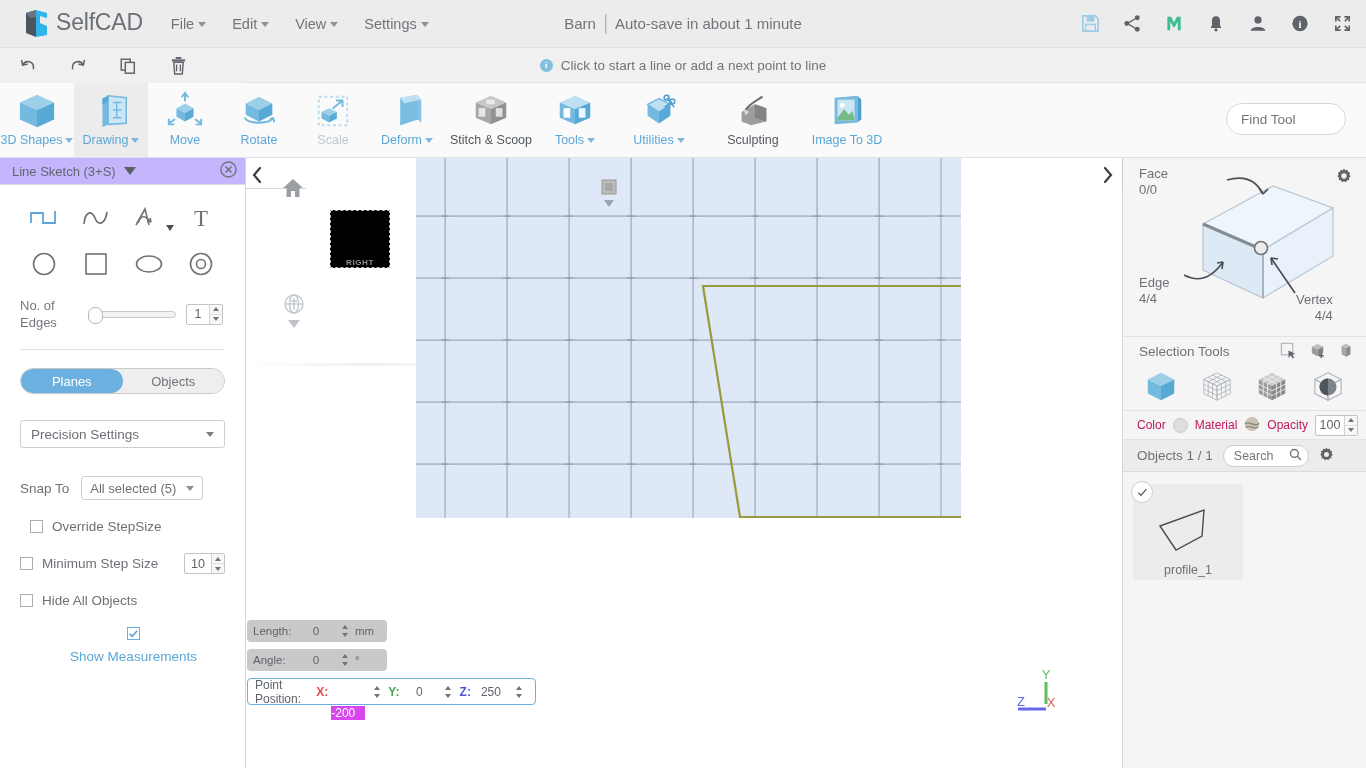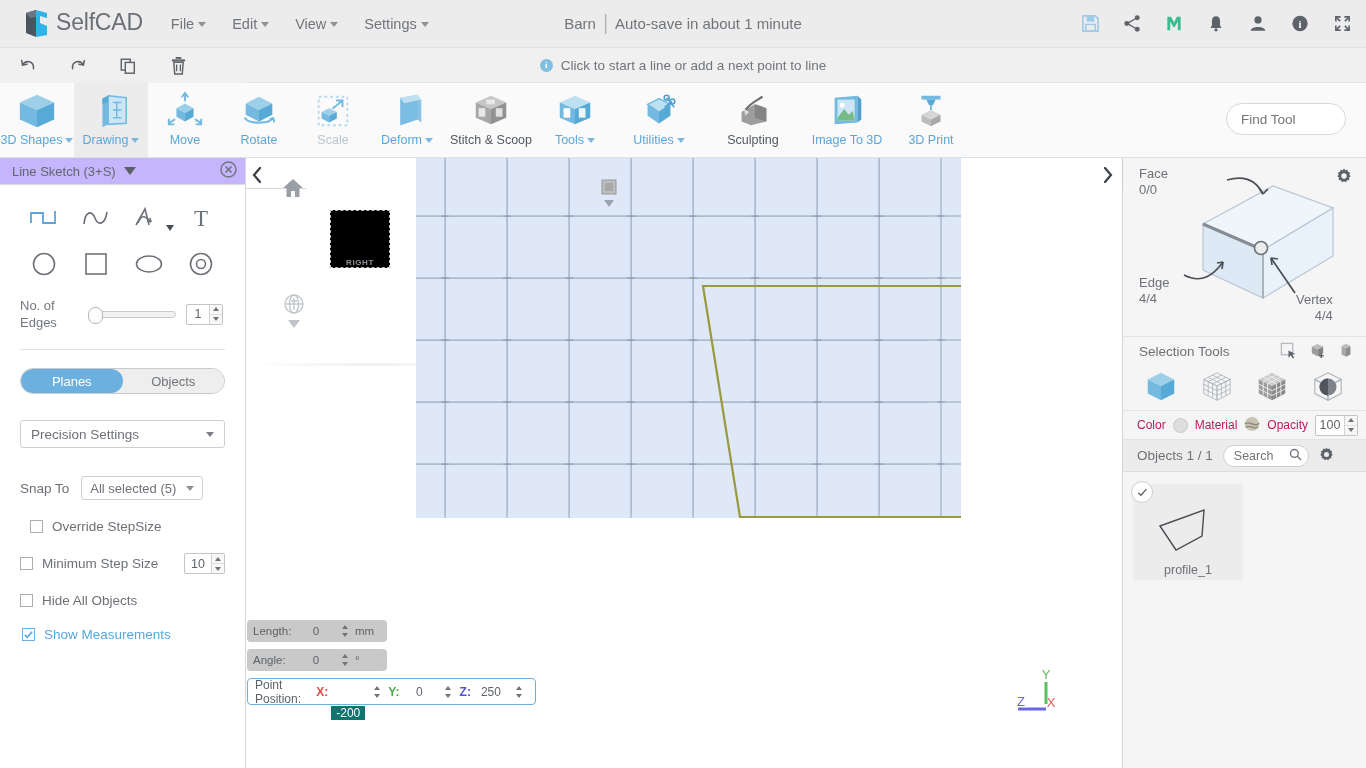--- a/index.html
+++ b/index.html
@@ -220,21 +220,21 @@
     background:#fff; display:flex; align-items:center; padding:0 7px; gap:3px;
     font-size:12px; color:#5e6369;
   }
   .ax-x { color:#e04a4a; font-weight:bold; }
   .ax-y { color:#4aa84a; font-weight:bold; }
   .ax-z { color:#5151d4; font-weight:bold; }
   .pp-in {
     width:34px; text-align:center; border:none; outline:none; background:transparent;
     font-size:12px; color:#5e6369; font-family:"Liberation Sans",sans-serif;
   }
-  .pp-in.sel { background:#0f766e; color:#fff; text-align:center;margin-top:42px; }
+  .pp-in.sel { background:#d946ef; color:#fff; text-align:left;margin-top:42px; }
   .axis-gizmo { position:absolute; left:766px; top:510px; }
 
   
   .rightpanel {
     position:absolute; left:1122px; top:158px; width:244px; height:610px;
     background:#f5f5f5; border-left:1px solid #d6d6d6;
   }
   .right-collapse {
     position:absolute; left:-26px; top:4px; width:22px; height:26px;
     display:flex; align-items:center; justify-content:center; cursor:pointer;
@@ -538,33 +538,20 @@
           <path d="M9,7 L33,5 L33,33 L9,35 Z" fill="#73b9e0"></path>
           <rect x="12" y="9" width="18" height="22" fill="#cde6f5"></rect>
           <circle cx="17" cy="15" r="2.6" fill="#fff"></circle>
           <path d="M12,28 L19,19 L24,25 L28,21 L30,31 L12,31 Z" fill="#77bb88"></path>
           <path d="M33,5 L37,9 L37,30 L33,33 Z" fill="#4f9fcd"></path>
         </svg>
       </span>
       <span class="tool-lbl">Image To 3D</span>
     </div>
 
-    <div class="tool">
-      <span class="tool-ico">
-        <svg width="44" height="40" viewBox="0 0 44 42">
-          <rect x="12" y="5" width="20" height="4" fill="#73b9e0"></rect>
-          <path d="M17,9 L27,9 L24,15 L20,15 Z" fill="#57a9d6"></path>
-          <path d="M22,15 L22,20" stroke="#73b9e0" stroke-width="2"></path>
-          <path d="M22,20 L32,25 L22,30 L12,25 Z" fill="#d6d6d6"></path>
-          <path d="M12,25 L22,30 L22,37 L12,32 Z" fill="#bdbdbd"></path>
-          <path d="M32,25 L22,30 L22,37 L32,32 Z" fill="#a8a8a8"></path>
-        </svg>
-      </span>
-      <span class="tool-lbl">3D Print</span>
-    </div>
 
     <div class="findtool">
       <input type="text" placeholder="Find Tool" style="">
 
     </div>
   </div>
 
   <div class="leftpanel">
     <div class="lp-head">
       <span class="lp-title">Line Sketch (3+S)</span>
@@ -686,21 +673,21 @@
             </span>
         </span>
       </span>
     </div>
 
     <div class="chkrow indent">
       <span class="chk"></span>
       <span class="chk-lbl">Hide All Objects</span>
     </div>
 
-    <div class="chkrow indent" style="padding-left:22px;">
+    <div class="chkrow indent" style="padding-left:22px;flex-direction:column;">
       <span class="chk blue">
         <svg width="11" height="11" viewBox="0 0 12 12" fill="none" stroke="#5ba6d8" stroke-width="1.8">
             <path d="M2,6.4 L4.6,9 L10,3"></path>
           </svg>
       </span>
       <span class="chk-lbl blue">Show Measurements</span>
     </div>
   </div>
 
   <div class="canvas">

